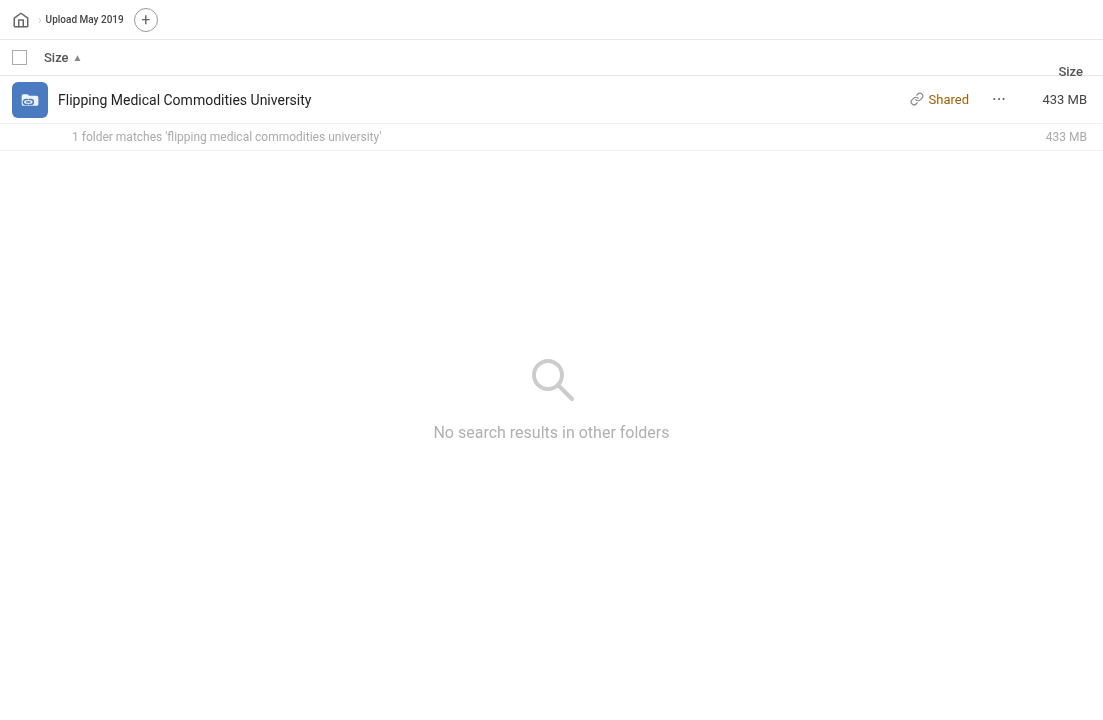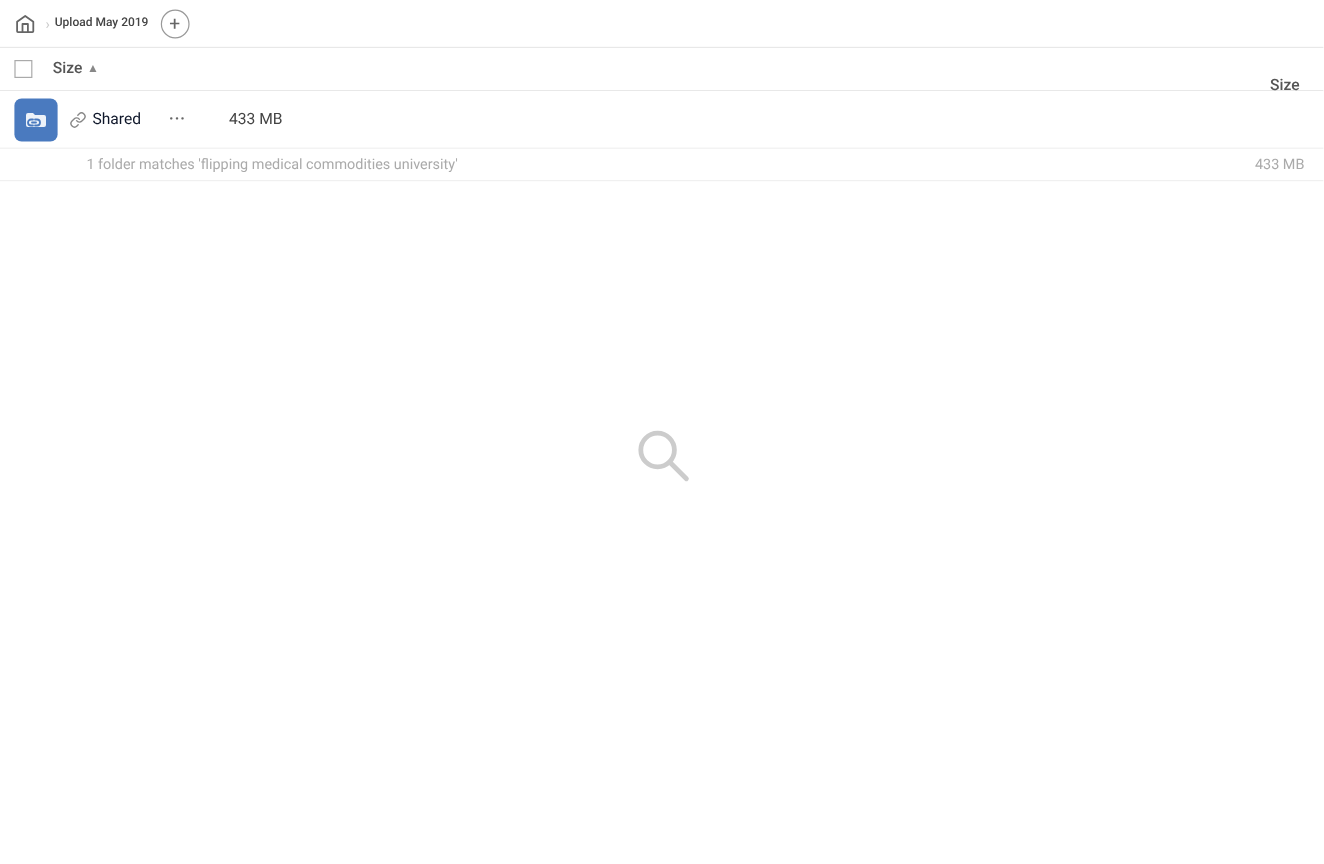--- a/index.html
+++ b/index.html
@@ -144,23 +144,22 @@
 
     .file-name {
       flex: 1;
       font-size: 14px;
       color: #222;
       font-weight: 400;
     }
 
     .shared-badge {
       display: flex;
-      align-items: center;
       gap: 5px;
-      color: #0f172a;
+      color: #a16207;
       font-size: 13px;
       margin-right: 16px;
     }
 
     .more-btn {
       display: flex;
       align-items: center;
       justify-content: center;
       width: 28px;
       height: 28px;
@@ -256,20 +255,21 @@
 
       <path d="M2 7a2 2 0 0 1 2-2h5l2 2h9a2 2 0 0 1 2 2v8a2 2 0 0 1-2 2H4a2 2 0 0 1-2-2V7z" fill="rgba(255,255,255,0.9)"></path>
 
       <g transform="translate(6,8)" stroke="#4a7abf" stroke-width="1.8" fill="none" stroke-linecap="round">
         <path d="M5 3.5H7a3 3 0 0 1 0 6H5"></path>
         <path d="M3 9.5H1a3 3 0 0 1 0-6h2"></path>
         <line x1="2" y1="6.5" x2="6" y2="6.5"></line>
       </g>
     </svg>
   </div>
+  <span class="file-name">Flipping Medical Commodities University</span>
   <div class="shared-badge">
     <svg width="14" height="14" viewBox="0 0 24 24" fill="none" stroke="#888" stroke-width="2" stroke-linecap="round" stroke-linejoin="round">
       <path d="M10 13a5 5 0 0 0 7.54.54l3-3a5 5 0 0 0-7.07-7.07l-1.72 1.71"></path>
       <path d="M14 11a5 5 0 0 0-7.54-.54l-3 3a5 5 0 0 0 7.07 7.07l1.71-1.71"></path>
     </svg>
     <span>Shared</span>
   </div>
   <div class="more-btn">
     <span>···</span>
   </div>
@@ -279,13 +279,14 @@
 <div class="match-row">
   <span class="match-text">1 folder matches 'flipping medical commodities university'</span>
   <span class="match-size">433 MB</span>
 </div>
 
 <div class="no-results">
   <svg class="search-icon-large" viewBox="0 0 56 56" fill="none">
     <circle cx="24" cy="24" r="14" stroke="#cccccc" stroke-width="4" fill="none"></circle>
     <line x1="34" y1="34" x2="48" y2="48" stroke="#cccccc" stroke-width="4" stroke-linecap="round"></line>
   </svg>
+  <span class="no-results-text">No search results in other folders</span>
 </div>
 
 </body></html>

